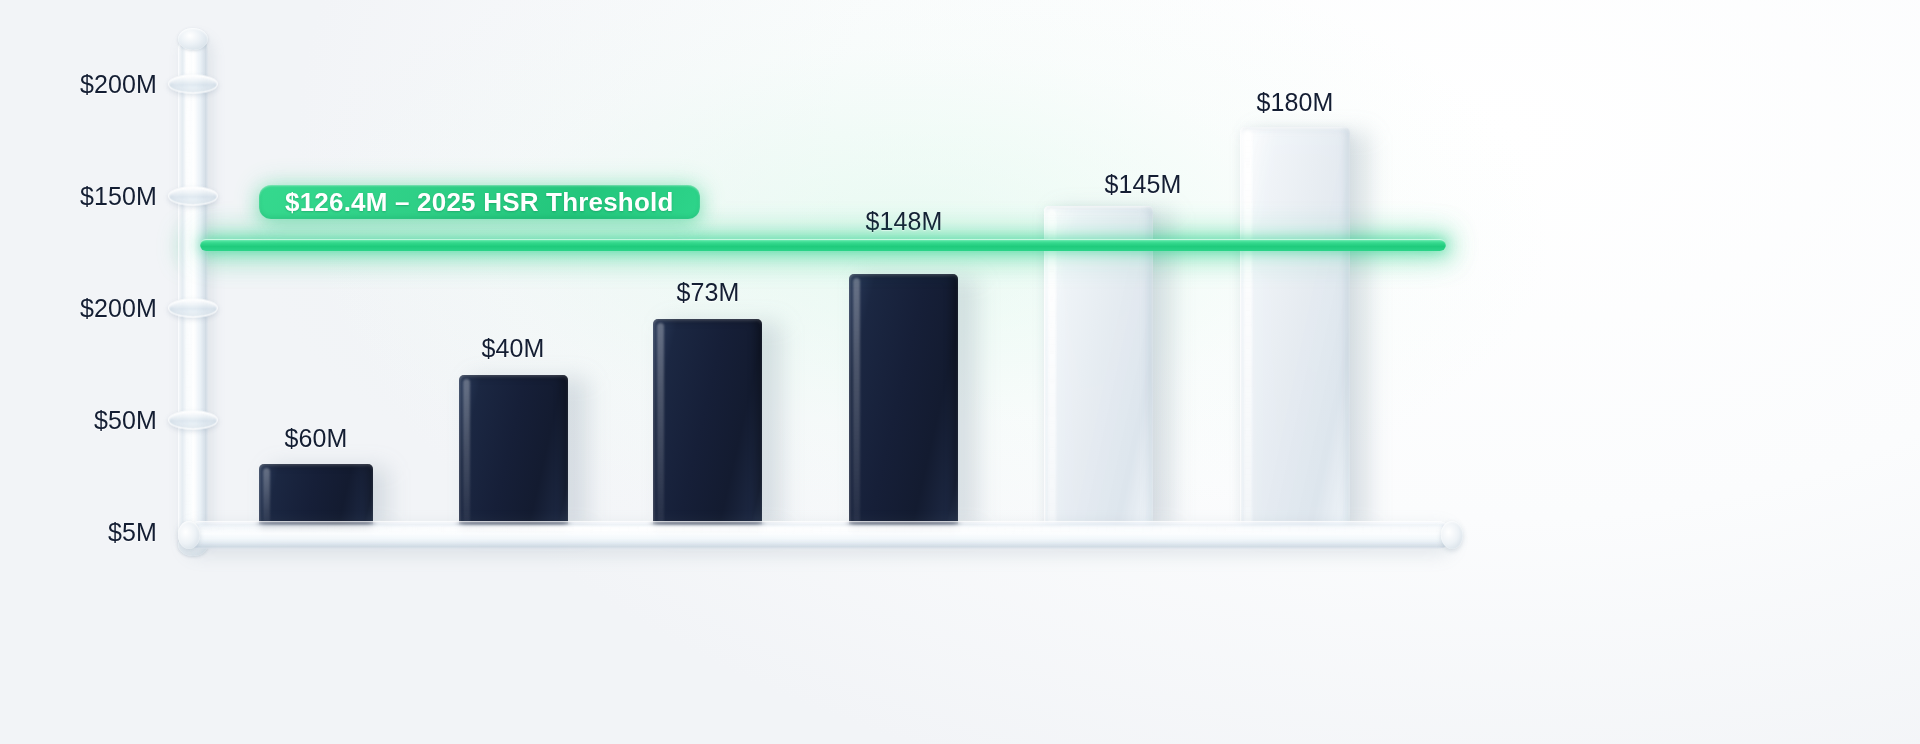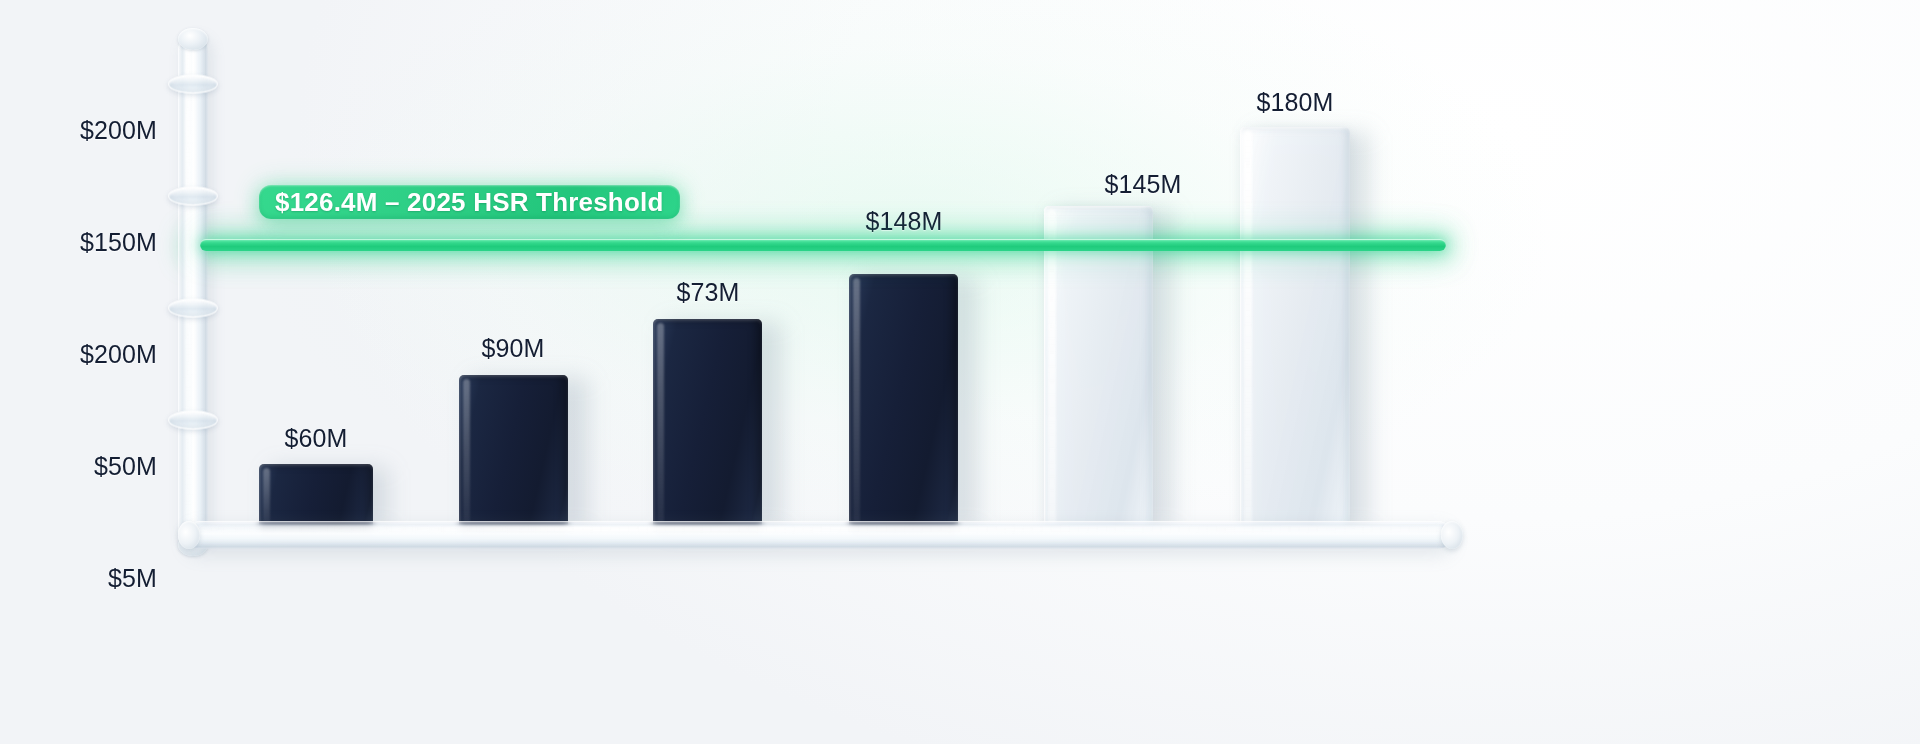--- a/index.html
+++ b/index.html
@@ -12,21 +12,20 @@
       linear-gradient(160deg, #fafbfc 0%, #f4f6f8 52%, #eef1f4 100%);
   }
   #stage { position:relative; width:1920px; height:744px; }
 
   
   .ytick {
     position:absolute; right:1763px; text-align:right;
     color:#141e33; font-size:25px; letter-spacing:.1px;
     white-space:nowrap; transform:translateY(-50%);
     text-shadow:0 1px 1px rgba(255,255,255,.9);
-    margin-top:46px;
   }
 
   
   .rail-v {
     position:absolute; left:178px; top:35px; width:30px; height:510px;
     border-radius:15px;
     background:linear-gradient(90deg,
       rgba(255,255,255,.20) 0%, rgba(226,234,240,.80) 14%,
       rgba(247,251,253,.96) 38%, rgba(255,255,255,.99) 52%,
       rgba(232,240,246,.86) 74%, rgba(201,214,224,.58) 92%, rgba(255,255,255,.12) 100%);
@@ -144,21 +143,21 @@
     position:absolute; left:200px; top:239px; width:1246px; height:12px;
     border-radius:6px;
     background:linear-gradient(180deg, #6ef0b4 0%, #35d98e 32%, #1fcb7c 62%, #2bd489 100%);
     box-shadow:
       0 0 14px rgba(45,212,143,.72),
       0 0 34px rgba(45,212,143,.40),
       inset 0 1px 1px rgba(255,255,255,.70);
   }
   .thr-badge{
     position:absolute; left:259px; top:185px;
-    height:34px; padding:0 16px;
+    height:34px; padding:0 26px;
     display:flex; align-items:center;
     border-radius:12px;
     background:linear-gradient(122deg, #35d98e 0%, #2ecf86 38%, #23c67c 72%, #2ed58b 100%);
     box-shadow:
       0 5px 18px rgba(40,200,132,.42),
       0 0 26px rgba(52,211,140,.30),
       inset 0 1px 2px rgba(255,255,255,.42),
       inset 0 -2px 4px rgba(0,130,80,.18);
     color:#ffffff; font-size:26px; font-weight:bold; letter-spacing:.2px;
     text-shadow:0 1px 2px rgba(0,90,56,.28);
@@ -189,21 +188,21 @@
   <div class="bar-shadow" style="left:270px; top:467px; width:118px; height:62px;"></div>
   <div class="bar dark" style="left:259px; top:464px; width:114px; height:67px;">
       <div class="face"></div>
     </div>
   <div class="bar-label" style="left:249px; top:424px; width:134px;">$60M</div>
 
   <div class="bar-shadow" style="left:470px; top:378px; width:118px; height:152px;"></div>
   <div class="bar dark" style="left:459px; top:375px; width:109px; height:156px;">
       <div class="face"></div>
     </div>
-  <div class="bar-label" style="left:446px; top:334px; width:134px;">$90M</div>
+  <div class="bar-label" style="left:446px; top:334px; width:134px;">$40M</div>
 
   <div class="bar-shadow" style="left:664px; top:322px; width:118px; height:208px;"></div>
   <div class="bar dark" style="left:653px; top:319px; width:109px; height:212px;">
       <div class="face"></div>
     </div>
   <div class="bar-label" style="left:641px; top:278px; width:134px;">$73M</div>
 
   <div class="bar-shadow" style="left:860px; top:277px; width:118px; height:253px;"></div>
   <div class="bar dark" style="left:849px; top:274px; width:109px; height:257px;">
       <div class="face"></div>

